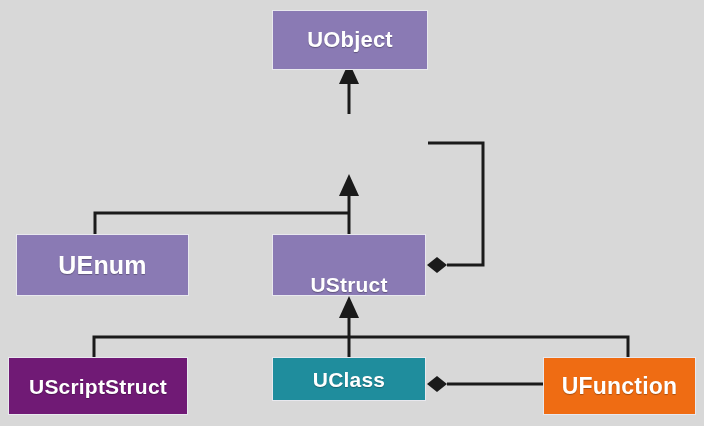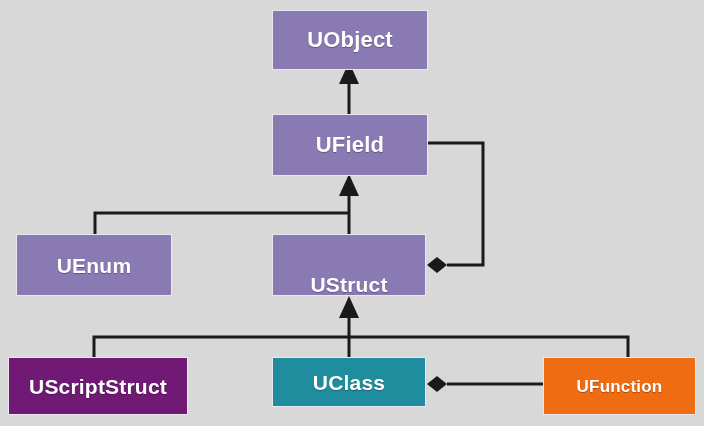--- a/index.html
+++ b/index.html
@@ -79,32 +79,29 @@
 
     <g>
       <line x1="447" y1="384" x2="543" y2="384" stroke="#1a1a1a" stroke-width="3"></line>
       <polygon points="427,384 437,376 447,384 437,392" fill="#1a1a1a"></polygon>
     </g>
   </svg>
 
   <div class="node" style="left: 272px; top: 10px; width: 156px; height: 60px; background: rgb(138, 122, 180); font-size: 22px; color: rgb(255, 255, 255); border-color: rgb(232, 232, 238);">
     <span class="node-label">UObject</span>
   </div>
-  <div class="node" style="left: 272px; top: 114px; width: 156px; height: 62px; background: rgb(138, 122, 180); font-size: 22px; color: rgb(255, 255, 255); border-color: rgb(232, 232, 238);">
-    <span class="node-label">UField</span>
-  </div>
-  <div class="node" style="left: 16px; top: 234px; width: 156px; height: 62px; background: rgb(138, 122, 180); font-size: 21px; color: rgb(255, 255, 255); border-color: rgb(232, 232, 238);">
+  <div class="node" style="left: 16px; top: 234px; width: 173px; height: 62px; background: rgb(138, 122, 180); font-size: 25px; color: rgb(255, 255, 255); border-color: rgb(232, 232, 238);">
     <span class="node-label">UEnum</span>
   </div>
   <div class="node" style="left: 272px; top: 234px; width: 154px; height: 62px; background: rgb(138, 122, 180); font-size: 21px; color: rgb(255, 255, 255); border-color: rgb(232, 232, 238); align-items: flex-end;">
     <span class="node-label">UStruct</span>
   </div>
   <div class="node" style="left: 8px; top: 357px; width: 180px; height: 58px; background: #701a75; font-size: 21px; color: rgb(255, 255, 255); border-color: rgb(232, 232, 238);">
     <span class="node-label">UScriptStruct</span>
   </div>
-  <div class="node" style="left: 272px; top: 357px; width: 154px; height: 50px; background: rgb(31, 141, 157); font-size: 21px; color: rgb(255, 255, 255); border-color: rgb(232, 232, 238);">
+  <div class="node" style="left: 272px; top: 357px; width: 154px; height: 44px; background: rgb(31, 141, 157); font-size: 21px; color: rgb(255, 255, 255); border-color: rgb(232, 232, 238);">
     <span class="node-label">UClass</span>
   </div>
-  <div class="node" style="left: 543px; top: 357px; width: 153px; height: 58px; background: rgb(239, 108, 19); font-size: 17px; color: rgb(255, 255, 255); border-color: rgb(232, 232, 238);">
+  <div class="node" style="left: 543px; top: 357px; width: 153px; height: 58px; background: rgb(239, 108, 19); font-size: 23px; color: rgb(255, 255, 255); border-color: rgb(232, 232, 238);">
     <span class="node-label">UFunction</span>
   </div>
 
 </div>
 
 </body></html>

